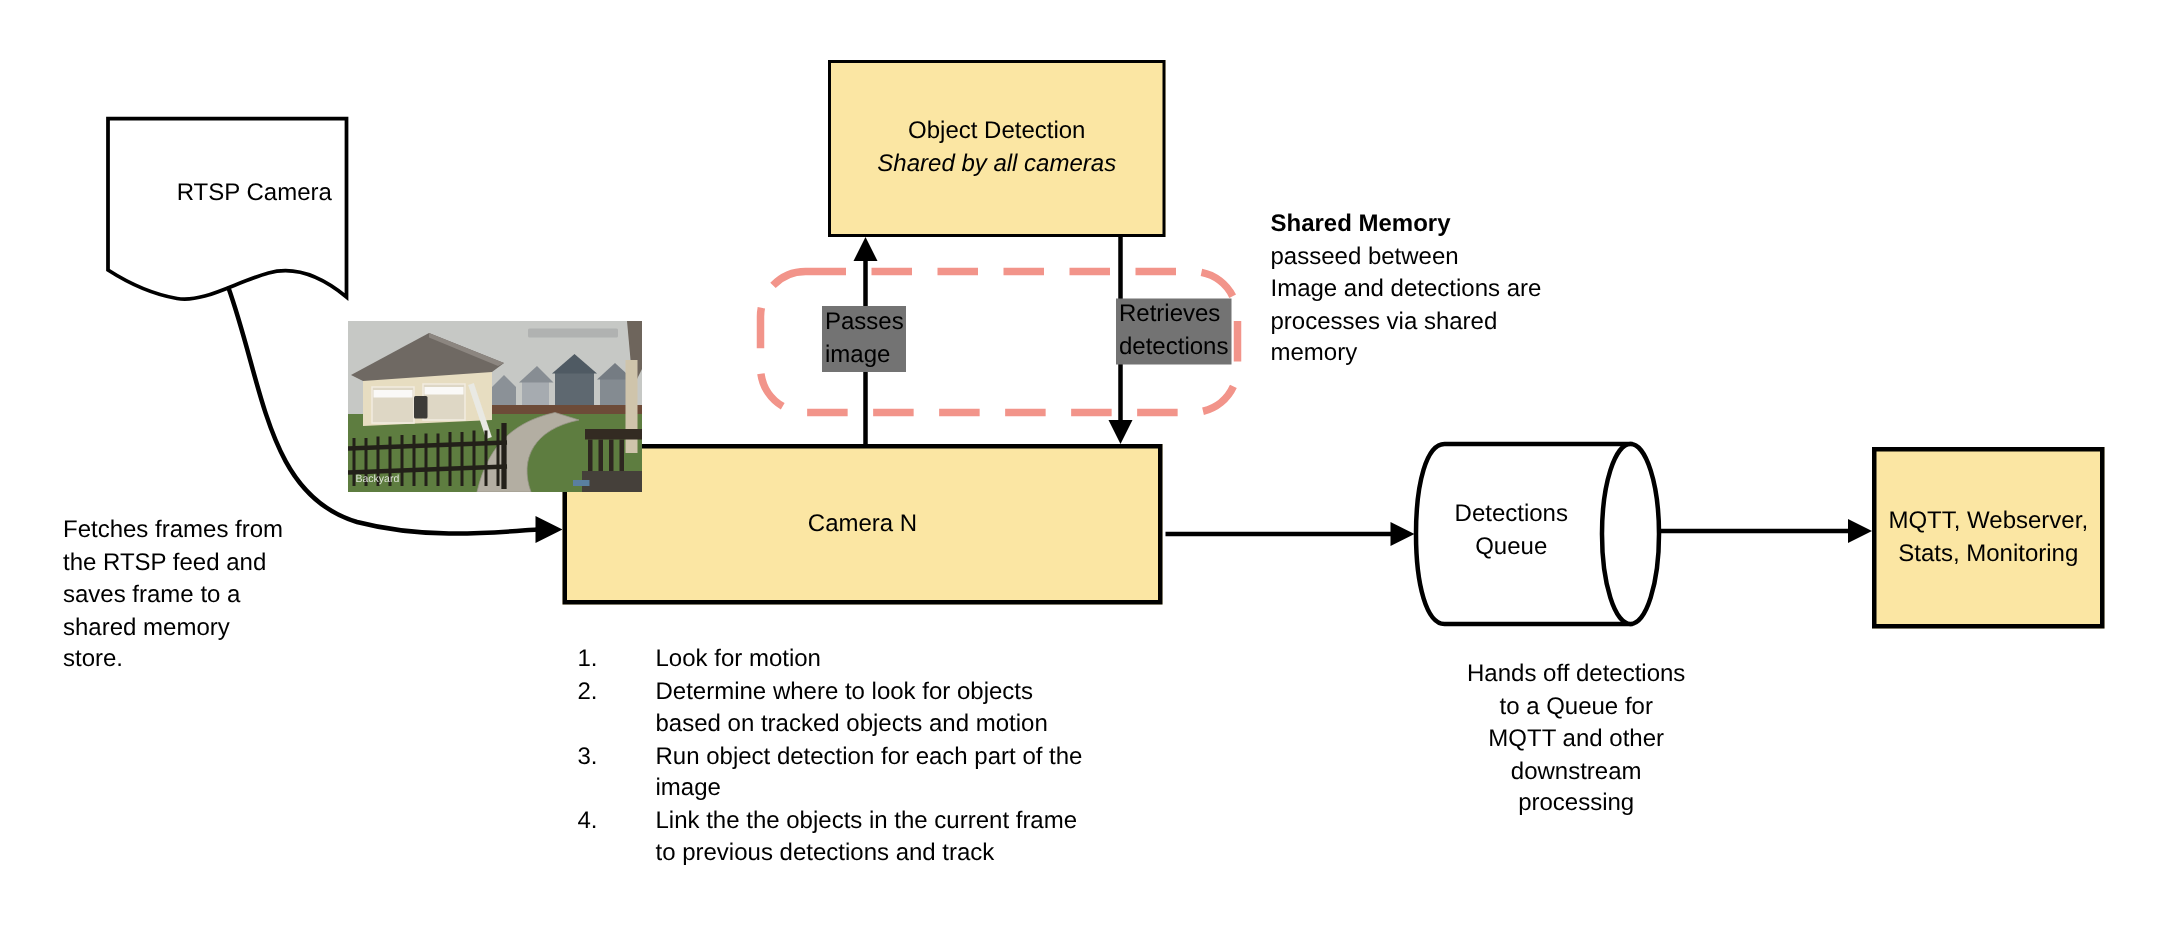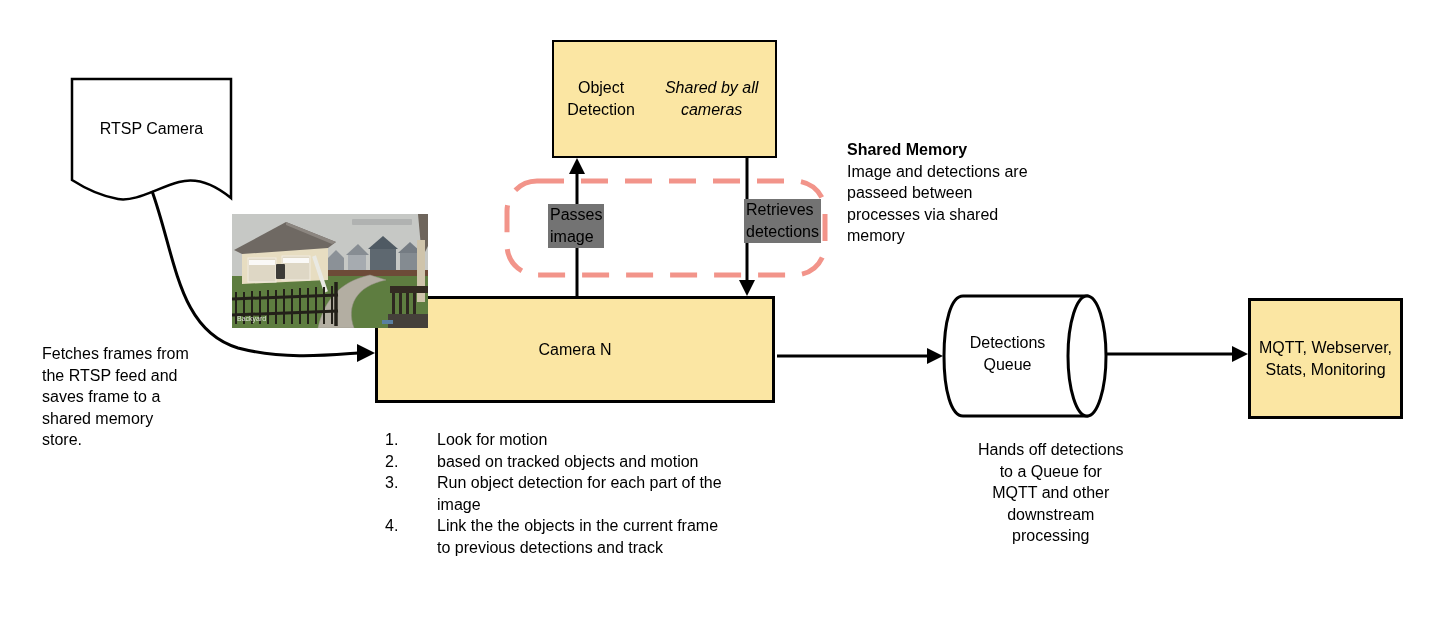--- a/index.html
+++ b/index.html
@@ -10,25 +10,25 @@
   }
   svg.overlay{position:absolute;left:0;top:0;z-index:1;}
   .shape-stroke{fill:#ffffff;stroke:#000;stroke-width:2.5px;}
   .cyl{fill:#ffffff;stroke:#000;stroke-width:3px;}
   .edge{stroke:#000;stroke-width:3px;fill:none;}
   .head{fill:#000;stroke:none;}
   .dash-outline{fill:none;stroke:var(--shared_memory_outline);stroke-width:5px;stroke-dasharray:27 17;}
   .node{
     position:absolute;z-index:2;background:var(--node_fill);
     border:3px solid var(--node_border);box-sizing:border-box;
-    display:flex;flex-direction:row;align-items:center;justify-content:center;
+    display:flex;flex-direction:column;align-items:center;justify-content:center;
     text-align:center;line-height:22px;
   }
   .subtitle{font-style:italic;}
-  .floating-label{position:absolute;z-index:4;text-align:left;line-height:22px;}
+  .floating-label{position:absolute;z-index:4;text-align:left;line-height:22px;padding-left:18px;}
   .edge-label{position:absolute;z-index:4;background:#737373;line-height:22px;padding:0 2px;}
   .note{position:absolute;z-index:2;line-height:21.5px;}
   .note .note-title{font-weight:bold;}
   .snapshot{position:absolute;left:232px;top:214px;width:196px;height:114px;z-index:3;}
   .steps{
     position:absolute;left:383px;top:429px;z-index:2;
     list-style:none;margin:0;padding:0;counter-reset:s;line-height:21.5px;width:400px;
   }
   .steps li{counter-increment:s;position:relative;padding-left:54px;}
   .steps li::before{content:counter(s) ".";position:absolute;left:2px;top:0;}
@@ -88,22 +88,22 @@
     <div>store.</div>
   </div>
 
   <div class="node" style="left:552px;top:40px;width:225px;height:118px;border-width:2.5px;">
     <div>Object Detection</div>
     <div class="subtitle">Shared by all cameras</div>
   </div>
 
   <div class="note" style="left:847px;top:139px;width:220px;">
     <div class="note-title">Shared Memory</div>
+    <div>passeed between</div>
     <div>Image and detections are</div>
-    <div>passeed between</div>
     <div>processes via shared</div>
     <div>memory</div>
   </div>
 
   <div class="edge-label" style="left:548px;top:204px;">
     <div>Passes</div>
     <div>image</div>
   </div>
   <div class="edge-label" style="left:704px;top:199px;margin-left:40px;">
     <div>Retrieves</div>
@@ -178,20 +178,21 @@
     </g>
     <rect x="120" y="5" width="60" height="6" rx="1" fill="#9fa1a0" opacity="0.55"></rect>
     <text x="5" y="107" font-size="7" fill="#ffffff" opacity="0.8" font-family="Liberation Sans, sans-serif">Backyard</text>
   </svg>
 
   <ol class="steps">
     <li>
       <div>Look for motion</div>
     </li>
     <li>
+      <div>Determine where to look for objects</div>
       <div>based on tracked objects and motion</div>
     </li>
     <li>
       <div>Run object detection for each part of the</div>
       <div>image</div>
     </li>
     <li>
       <div>Link the the objects in the current frame</div>
       <div>to previous detections and track</div>
     </li>

